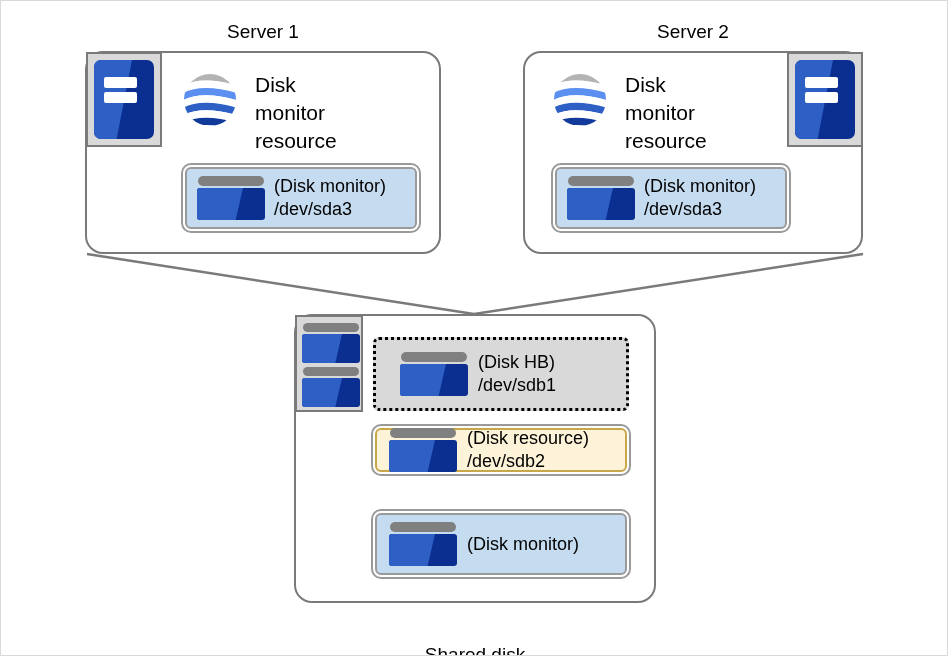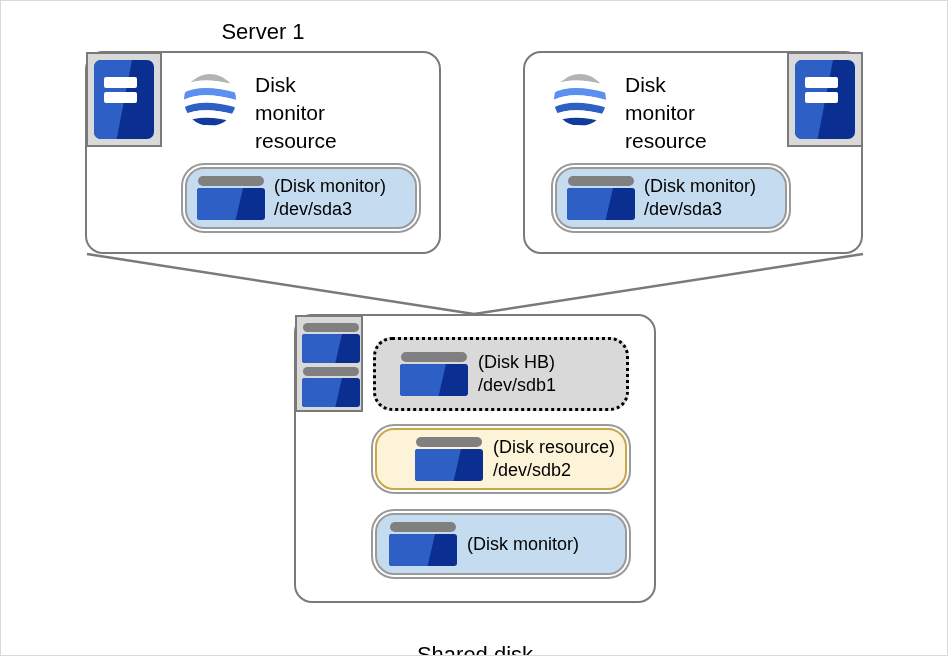--- a/index.html
+++ b/index.html
@@ -20,21 +20,21 @@
     border: 1px solid #d9d9d9;
     box-sizing: border-box;
     overflow: hidden;
   }
 
   
   .abs { position: absolute; box-sizing: border-box; }
 
   
   .caption {
-    font-size: 22px;
+    font-size: 19px;
     line-height: 22px;
     color: #000;
     text-align: center;
     white-space: nowrap;
   }
 
   
   .node-box {
     border: 2.5px solid #7a7a7a;
     border-radius: 18px;
@@ -104,21 +104,21 @@
     width: 82%;
     background: #2d5fc4;
     transform: skewX(-13deg);
     transform-origin: top left;
   }
 
   
   .chip {
     display: flex;
     align-items: center;
-    border-radius: 19px;
+    border-radius: 6px;
     box-sizing: border-box;
   }
   .chip .chip-label {
     font-size: 18px;
     line-height: 23px;
     white-space: nowrap;
   }
 
   
   .chip-bluemon {
@@ -198,20 +198,21 @@
     <div class="disk-icon" style="width:68px; height:44px; flex:0 0 68px;">
       <div class="cap"></div>
       <div class="body"></div>
     </div>
     <div class="chip-label" style="margin-left:9px;">
       <div>(Disk monitor)</div>
       <div>/dev/sda3</div>
     </div>
   </div>
 
+  <div class="abs caption" style="left:522px; top:20px; width:340px;">Server 2</div>
 
   <div class="abs node-box" style="left:522px; top:50px; width:340px; height:203px;"></div>
 
   <div class="abs server-icon" style="left:786px; top:51px; width:76px; height:95px;">
     <div class="unit">
       <div class="bar b1"></div>
       <div class="bar b2"></div>
     </div>
   </div>
 
@@ -267,21 +268,21 @@
     <div class="disk-icon" style="width:68px; height:44px; flex:0 0 68px;">
       <div class="cap"></div>
       <div class="body"></div>
     </div>
     <div class="chip-label" style="margin-left:10px;">
       <div>(Disk HB)</div>
       <div>/dev/sdb1</div>
     </div>
   </div>
 
-  <div class="abs chip chip-resource" style="left:374px; top:427px; width:252px; height:62px; padding-left:28px;justify-content:center;">
+  <div class="abs chip chip-resource" style="left:374px; top:427px; width:252px; height:44px; padding-left:12px;">
     <div class="disk-icon" style="width:68px; height:44px; flex:0 0 68px;">
       <div class="cap"></div>
       <div class="body"></div>
     </div>
     <div class="chip-label" style="margin-left:10px;">
       <div>(Disk resource)</div>
       <div>/dev/sdb2</div>
     </div>
   </div>
 

